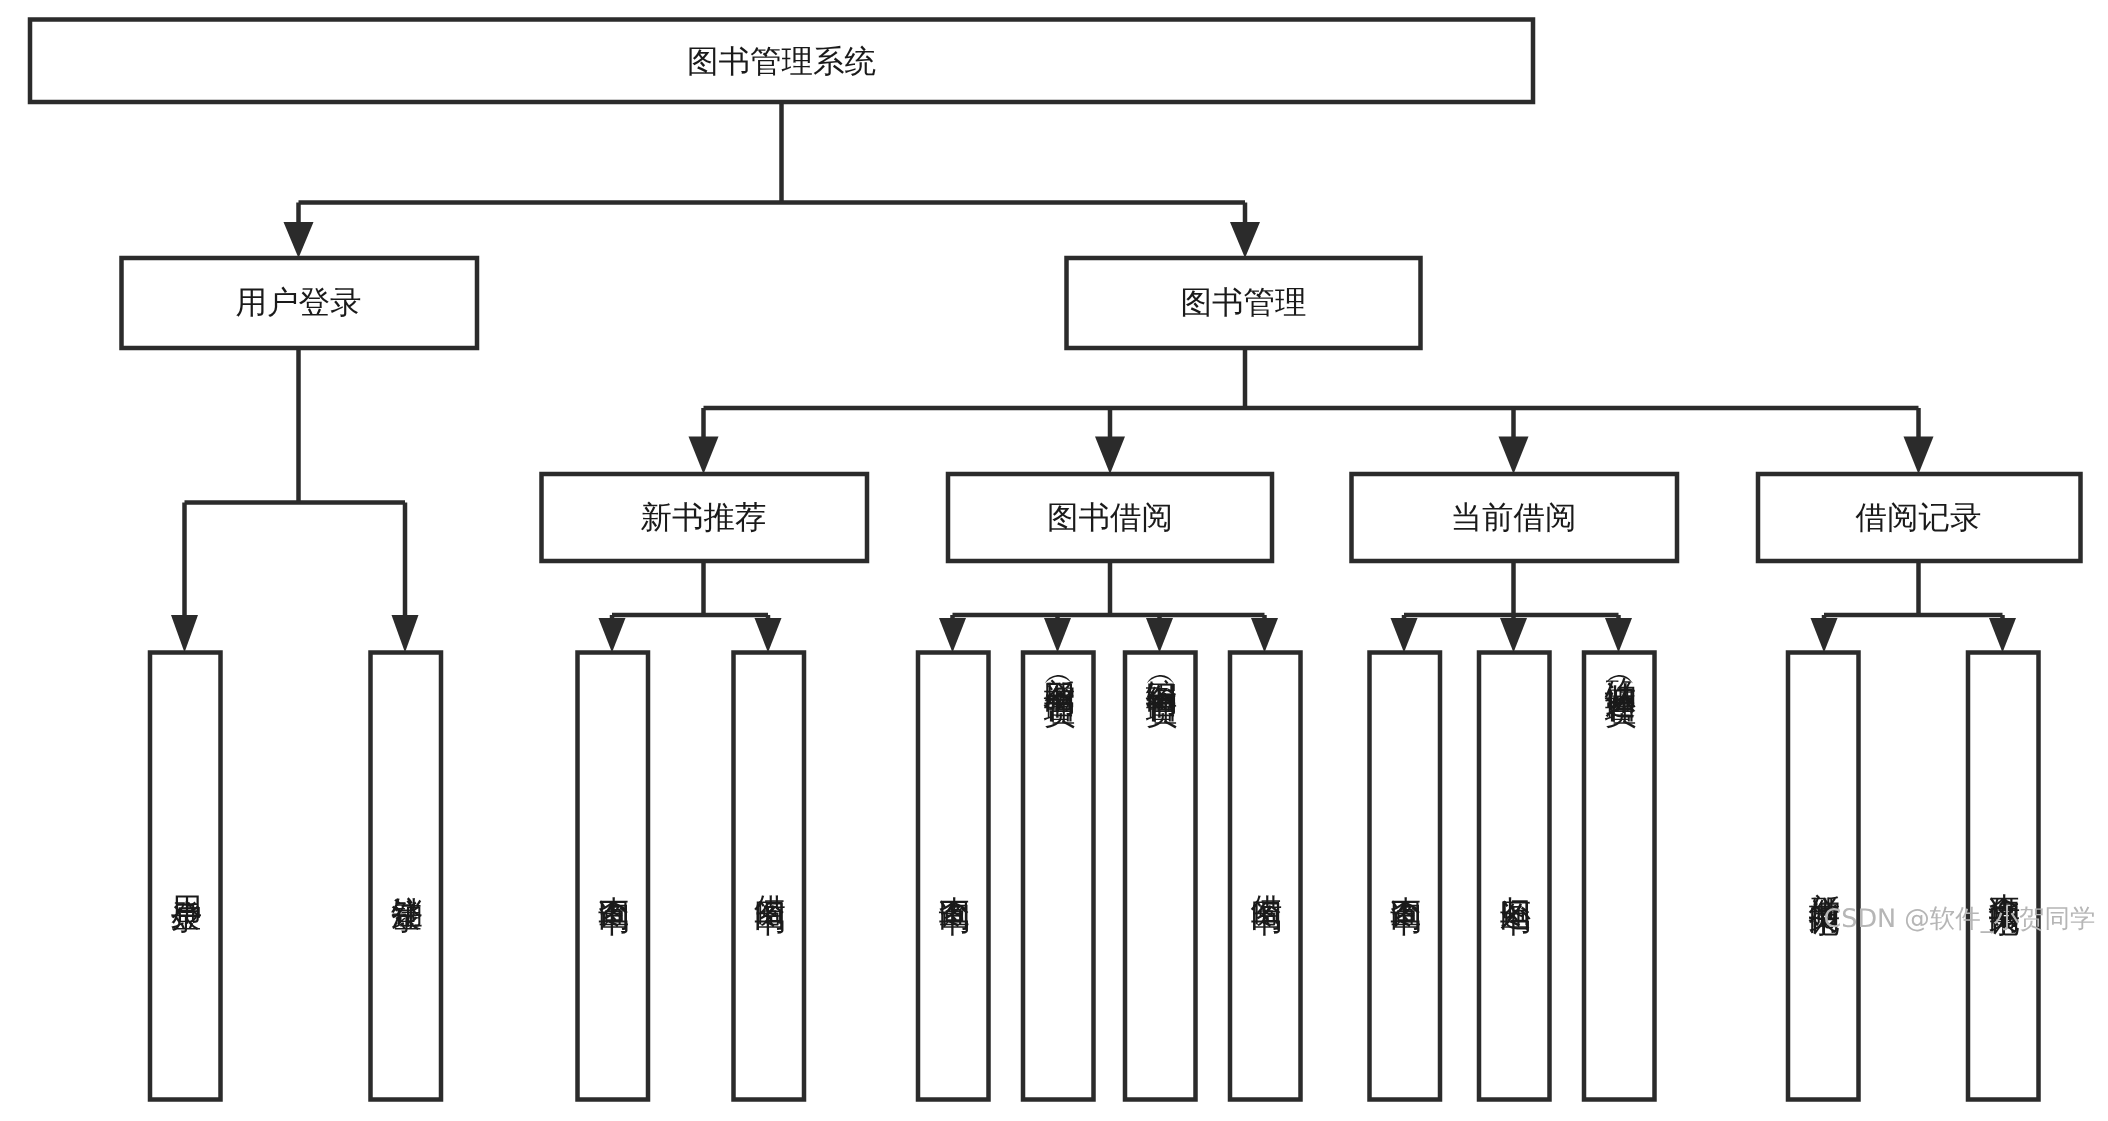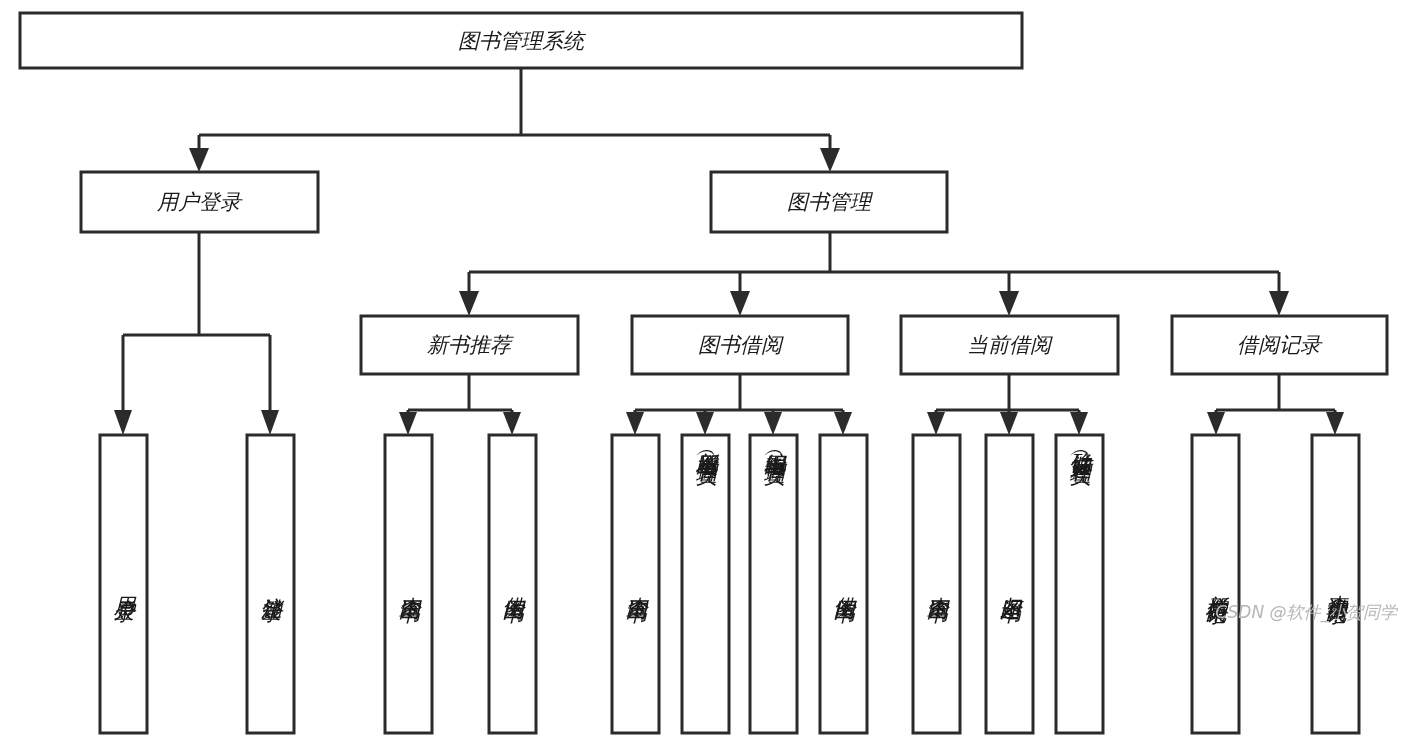--- a/index.html
+++ b/index.html
@@ -13,21 +13,20 @@
     height: 747px;
     font-family: "DejaVu Sans", "Liberation Sans", sans-serif;
     overflow: hidden;
     position: relative;
   }
   #diagram-root {
     position: relative;
     width: 1405px;
     height: 628px;
     background: #ffffff;
-    font-style: italic;
   }
   svg.diagram-canvas {
     position: absolute;
     left: 0;
     top: 0;
     width: 1405px;
     height: 747px;
     display: block;
   }
   .node-box {

